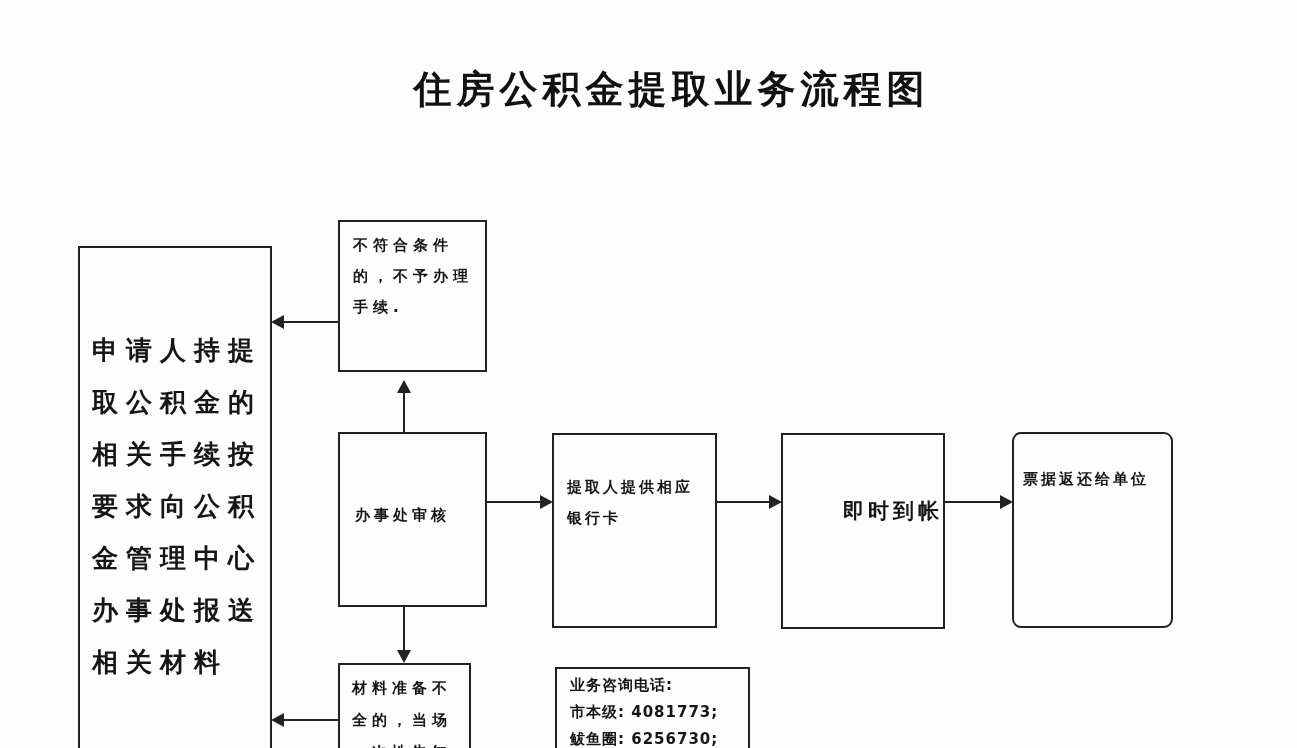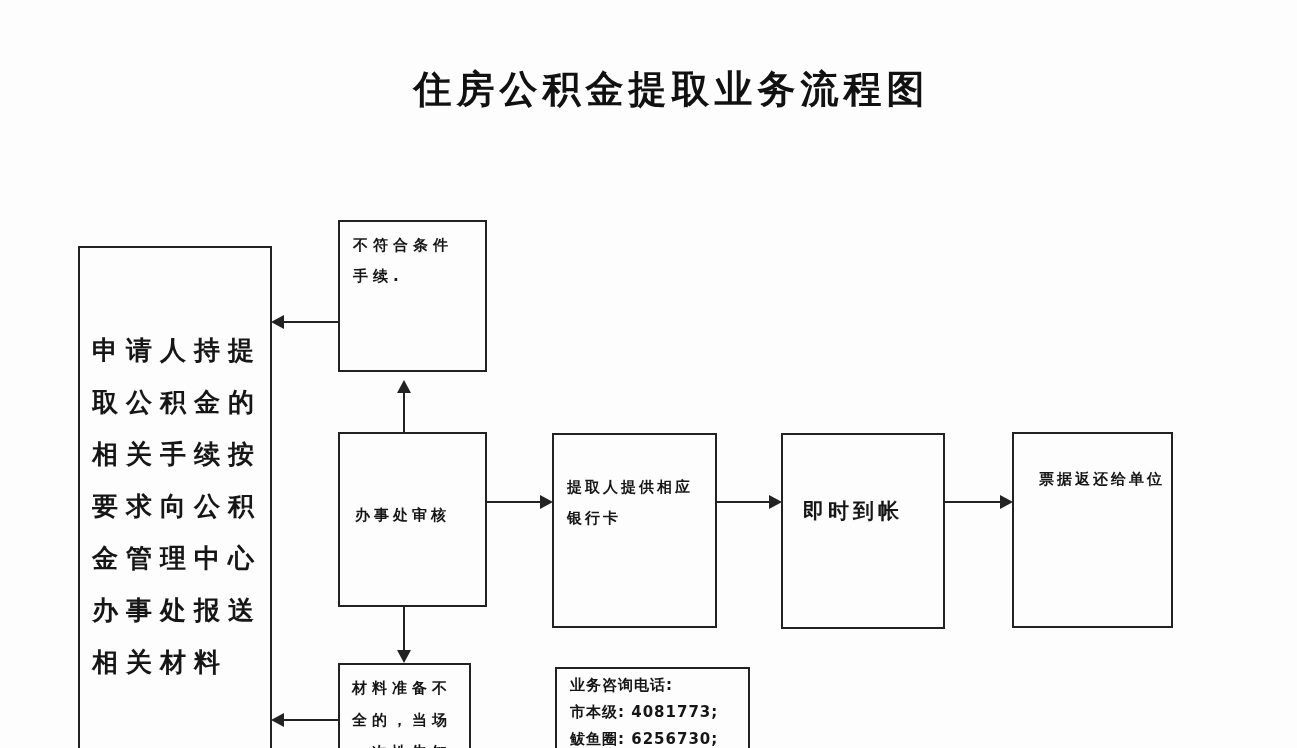--- a/index.html
+++ b/index.html
@@ -24,51 +24,52 @@
   .ah-up    { border-left:7px solid transparent; border-right:7px solid transparent; border-bottom:13px solid #222; }
   .ah-down  { border-left:7px solid transparent; border-right:7px solid transparent; border-top:13px solid #222; }
   .ah-left  { border-top:7px solid transparent; border-bottom:7px solid transparent; border-right:13px solid #222; }
   .ah-right { border-top:7px solid transparent; border-bottom:7px solid transparent; border-left:13px solid #222; }
 
   .applicant  { padding:76px 4px 0 12px; font-size:26px; line-height:52px; letter-spacing:8px; }
   .reject     { padding:8px 0 0 13px;  font-size:15px; line-height:31px; letter-spacing:5px; white-space:nowrap; }
   .review     { padding:72px 0 0 15px; font-size:15px; letter-spacing:4px; white-space:nowrap; }
   .bankcard   { padding:37px 8px 0 13px; font-size:15px; line-height:31px; letter-spacing:3px; white-space:nowrap; }
   .instant    { padding:62px 0 0 20px; font-size:21px; letter-spacing:4px; white-space:nowrap; }
-  .receipt    { padding:36px 0 0 25px;  font-size:15px; letter-spacing:3px; white-space:nowrap; }
+  .receipt    { padding:36px 0 0 9px;  font-size:15px; letter-spacing:3px; white-space:nowrap;border-radius:9px; }
   .incomplete { padding:7px 0 0 12px;  font-size:15px; line-height:32px; letter-spacing:5px; white-space:nowrap; }
   .hotline    { padding:3px 0 0 13px;  font-size:15px; line-height:27px; letter-spacing:1px; white-space:nowrap; }
   .tline { display:block; }
 </style>
 </head>
 <body>
 
 <div class="canvas">
 
   <h1 class="title">住房公积金提取业务流程图</h1>
 
   <div class="box applicant" style="left:78px; top:246px; width:194px; height:510px;">
     <div>申请人持提取公积金的相关手续按要求向公积金管理中心办事处报送相关材料</div>
   </div>
 
   <div class="box reject" style="left:338px; top:220px; width:149px; height:152px;">
     <span class="tline">不符合条件</span>
+    <span class="tline">的，不予办理</span>
     <span class="tline">手续.</span>
   </div>
 
   <div class="box review" style="left:338px; top:432px; width:149px; height:175px;">
     <span>办事处审核</span>
   </div>
 
   <div class="box bankcard" style="left:552px; top:433px; width:165px; height:195px;">
     <span class="tline">提取人提供相应</span>
     <span class="tline">银行卡</span>
   </div>
 
-  <div class="box instant" style="left:781px; top:433px; width:164px; height:196px;">
+  <div class="box instant" style="left:781px; top:433px; width:164px; height:196px;text-align:right;">
     <span>即时到帐</span>
   </div>
 
   <div class="box receipt" style="left:1012px; top:432px; width:161px; height:196px;">
     <span>票据返还给单位</span>
   </div>
 
   <div class="box incomplete" style="left:338px; top:663px; width:133px; height:95px;">
     <span class="tline">材料准备不</span>
     <span class="tline">全的，当场</span>

